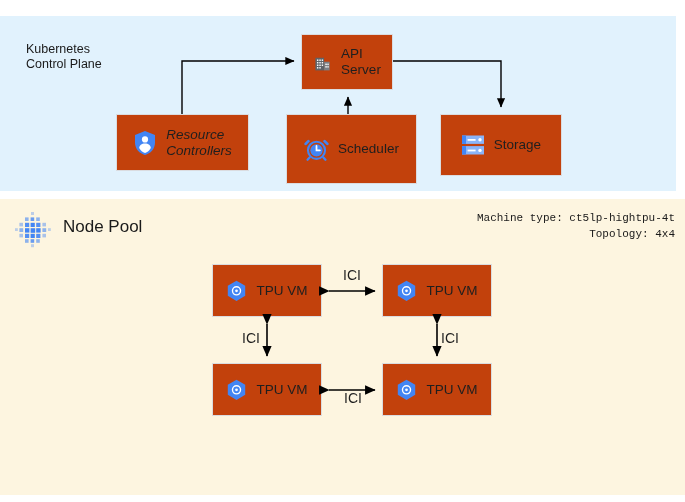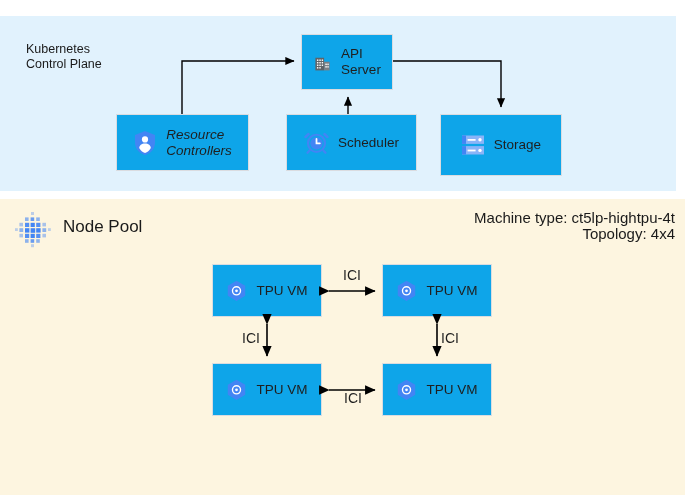--- a/index.html
+++ b/index.html
@@ -65,41 +65,42 @@
   }
   #node-pool-title {
     left: 63px;
     top: 203px;
     font-size: 17px;
   }
   #machine-info {
     position: absolute;
     right: 10px;
     top: 194px;
-    font-size: 15px;
+    font-size: 11px;
     line-height: 16px;
     color: #1a1a1a;
     text-align: right;
     white-space: pre-line;
+    font-family: Liberation Mono, monospace;
   }
 
   
   #node-pool-icon {
     position: absolute;
     left: 14px;
     top: 194px;
     width: 38px;
     height: 38px;
   }
 
   
   .node-box {
     position: absolute;
     box-sizing: border-box;
-    background: #0ea5e9;
+    background: #c2410c;
     border: 1px solid #dadce0;
     display: flex;
     align-items: center;
     justify-content: center;
     gap: 9px;
     padding: 0 8px;
   }
   .node-box .label {
     font-size: 13.5px;
     color: #1f1f1f;
@@ -109,21 +110,21 @@
   }
   .node-box .icon {
     flex: 0 0 auto;
     display: block;
     line-height: 0;
   }
 
   
   #api-server-box      { left: 301px; top: 18px;  width: 92px;  height: 56px; }
   #resource-controllers-box { left: 116px; top: 98px; width: 133px; height: 57px; font-style: italic; }
-  #scheduler-box       { left: 286px; top: 98px;  width: 131px; height: 57px; }
+  #scheduler-box       { left: 286px; top: 98px;  width: 131px; height: 70px; }
   #storage-box         { left: 440px; top: 98px;  width: 122px; height: 62px; }
 
   
   #tpu-vm-0 { left: 212px; top: 248px; width: 110px; height: 53px; }
   #tpu-vm-1 { left: 382px; top: 248px; width: 110px; height: 53px; }
   #tpu-vm-2 { left: 212px; top: 347px; width: 110px; height: 53px; }
   #tpu-vm-3 { left: 382px; top: 347px; width: 110px; height: 53px; }
 
   
   #arrows-layer {

